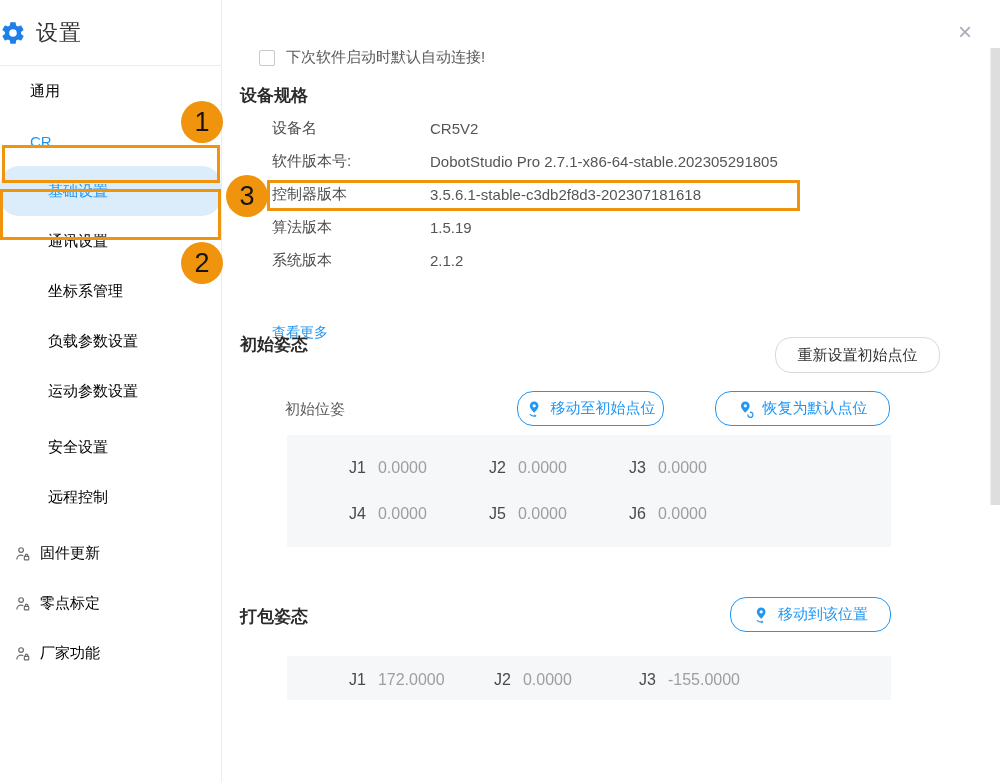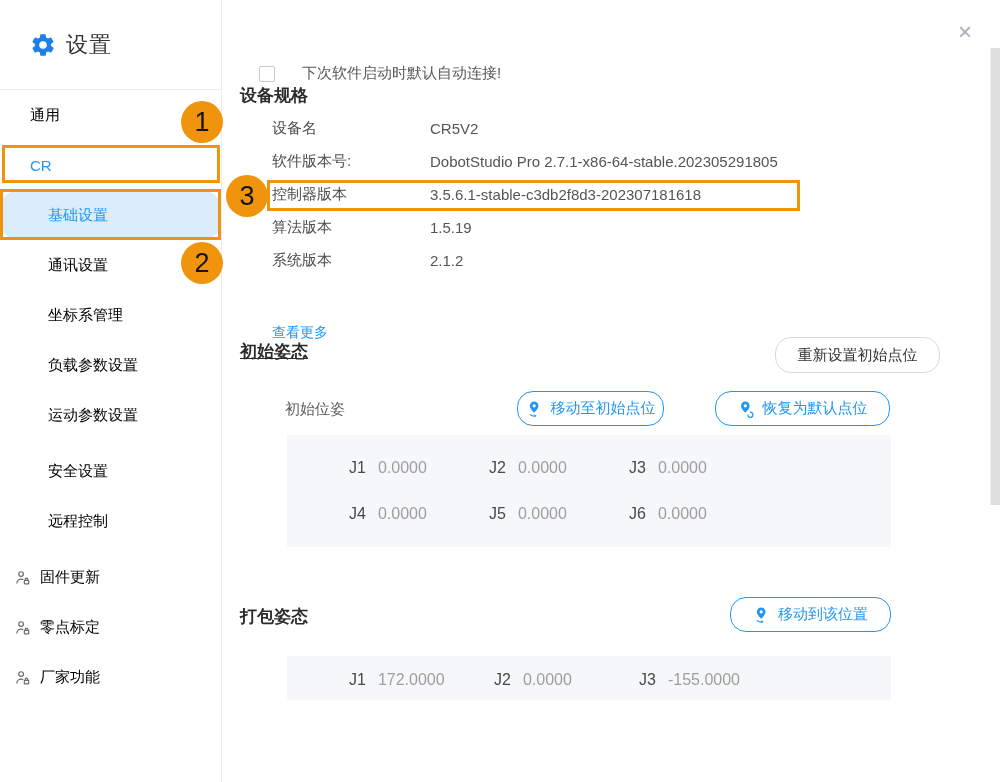--- a/index.html
+++ b/index.html
@@ -2,50 +2,50 @@
 <html><head>
 <meta charset="utf-8">
 <style>
   * { margin:0; padding:0; box-sizing:border-box; }
   html,body { background:#fff; }
   body { font-family:"Liberation Sans","DejaVu Sans",sans-serif; }
   .app { position:relative; width:1000px; height:782px; background:#fff; overflow:hidden; }
 
   
   .sidebar { position:absolute; left:0; top:0; width:222px; height:782px; background:#fff; border-right:1px solid #ededed; }
-  .sidebar-header { height:90px; display:flex; align-items:center; gap:10px; padding-left:30px; border-bottom:1px solid #ececec; }
+  .sidebar-header { height:66px; display:flex; align-items:center; gap:10px; border-bottom:1px solid #ececec; }
   .sidebar-title { font-size:22px; color:#333; font-weight:500; letter-spacing:1px; }
   .gear-wrap { width:26px; height:26px; display:flex; }
   .nav { padding-top:0; }
   .nav-item { height:50px; display:flex; align-items:center; font-size:15px; color:#000000; cursor:pointer; }
   .nav-item.lvl1 { padding-left:30px; }
   .nav-item.lvl2 { padding-left:48px;border-radius:19px; }
   .nav-item.locked { padding-left:14px; gap:9px; }
   .nav-item.blue { color:#2196F3; }
   .nav-item.selected { background:#DBEDFB; color:#2196F3; }
   .nav-item.gap { margin-top:6px; }
   .ulock { width:17px; height:17px; display:flex; flex:none; }
 
   
   .main { position:absolute; left:222px; top:0; width:778px; height:782px; }
   .close-btn { position:absolute; top:20px; right:28px; font-size:24px; line-height:1; color:#A9ADB8; font-weight:300; cursor:pointer; }
 
-  .autoconnect { position:absolute; left:37px; top:64px; display:flex; align-items:center; gap:27px; }
+  .autoconnect { position:absolute; left:37px; top:48px; display:flex; align-items:center; gap:11px; }
   .checkbox { width:16px; height:16px; border:1px solid #c9c9c9; border-radius:2px; background:#fff; cursor:pointer; }
   .autoconnect-label { font-size:15px; color:#595959; }
 
   .sec-title { position:absolute; left:18px; font-size:17px; font-weight:700; color:#2b2b2b; }
   .spec-title { top:84px; }
   .spec-rows { position:absolute; left:50px; top:112px; }
   .spec-row { display:flex; align-items:center; height:33px; font-size:15px; }
   .spec-label { width:158px; color:#4d4d4d; }
   .spec-value { color:#555; }
   .more-link { position:absolute; left:50px; top:276px; font-size:14px; color:#2196F3; cursor:pointer;margin-top:48px; }
 
-  .init-title { top:340px;text-decoration:underline; }
+  .init-title { top:333px; }
   .btn { display:flex; align-items:center; justify-content:center; border-radius:16px; cursor:pointer; font-size:15px; background:#fff; }
   .btn-plain { position:absolute; left:553px; top:337px; width:165px; height:36px; border:1px solid #d9d9d9; color:#333; }
   .btn-blue { border:1px solid #2196F3; color:#2196F3; gap:8px; }
   .pose-label { position:absolute; left:63px; top:400px; font-size:15px; color:#595959; }
   .btn-move { position:absolute; left:295px; top:391px; width:147px; height:35px; }
   .btn-restore { position:absolute; left:493px; top:391px; width:175px; height:35px; }
   .pin-wrap { width:17px; height:18px; display:flex; }
 
   .joint-panel { position:absolute; left:65px; width:604px; background:#F6F7F9; }
   .panel-init { top:435px; height:112px; padding-top:10px; }

